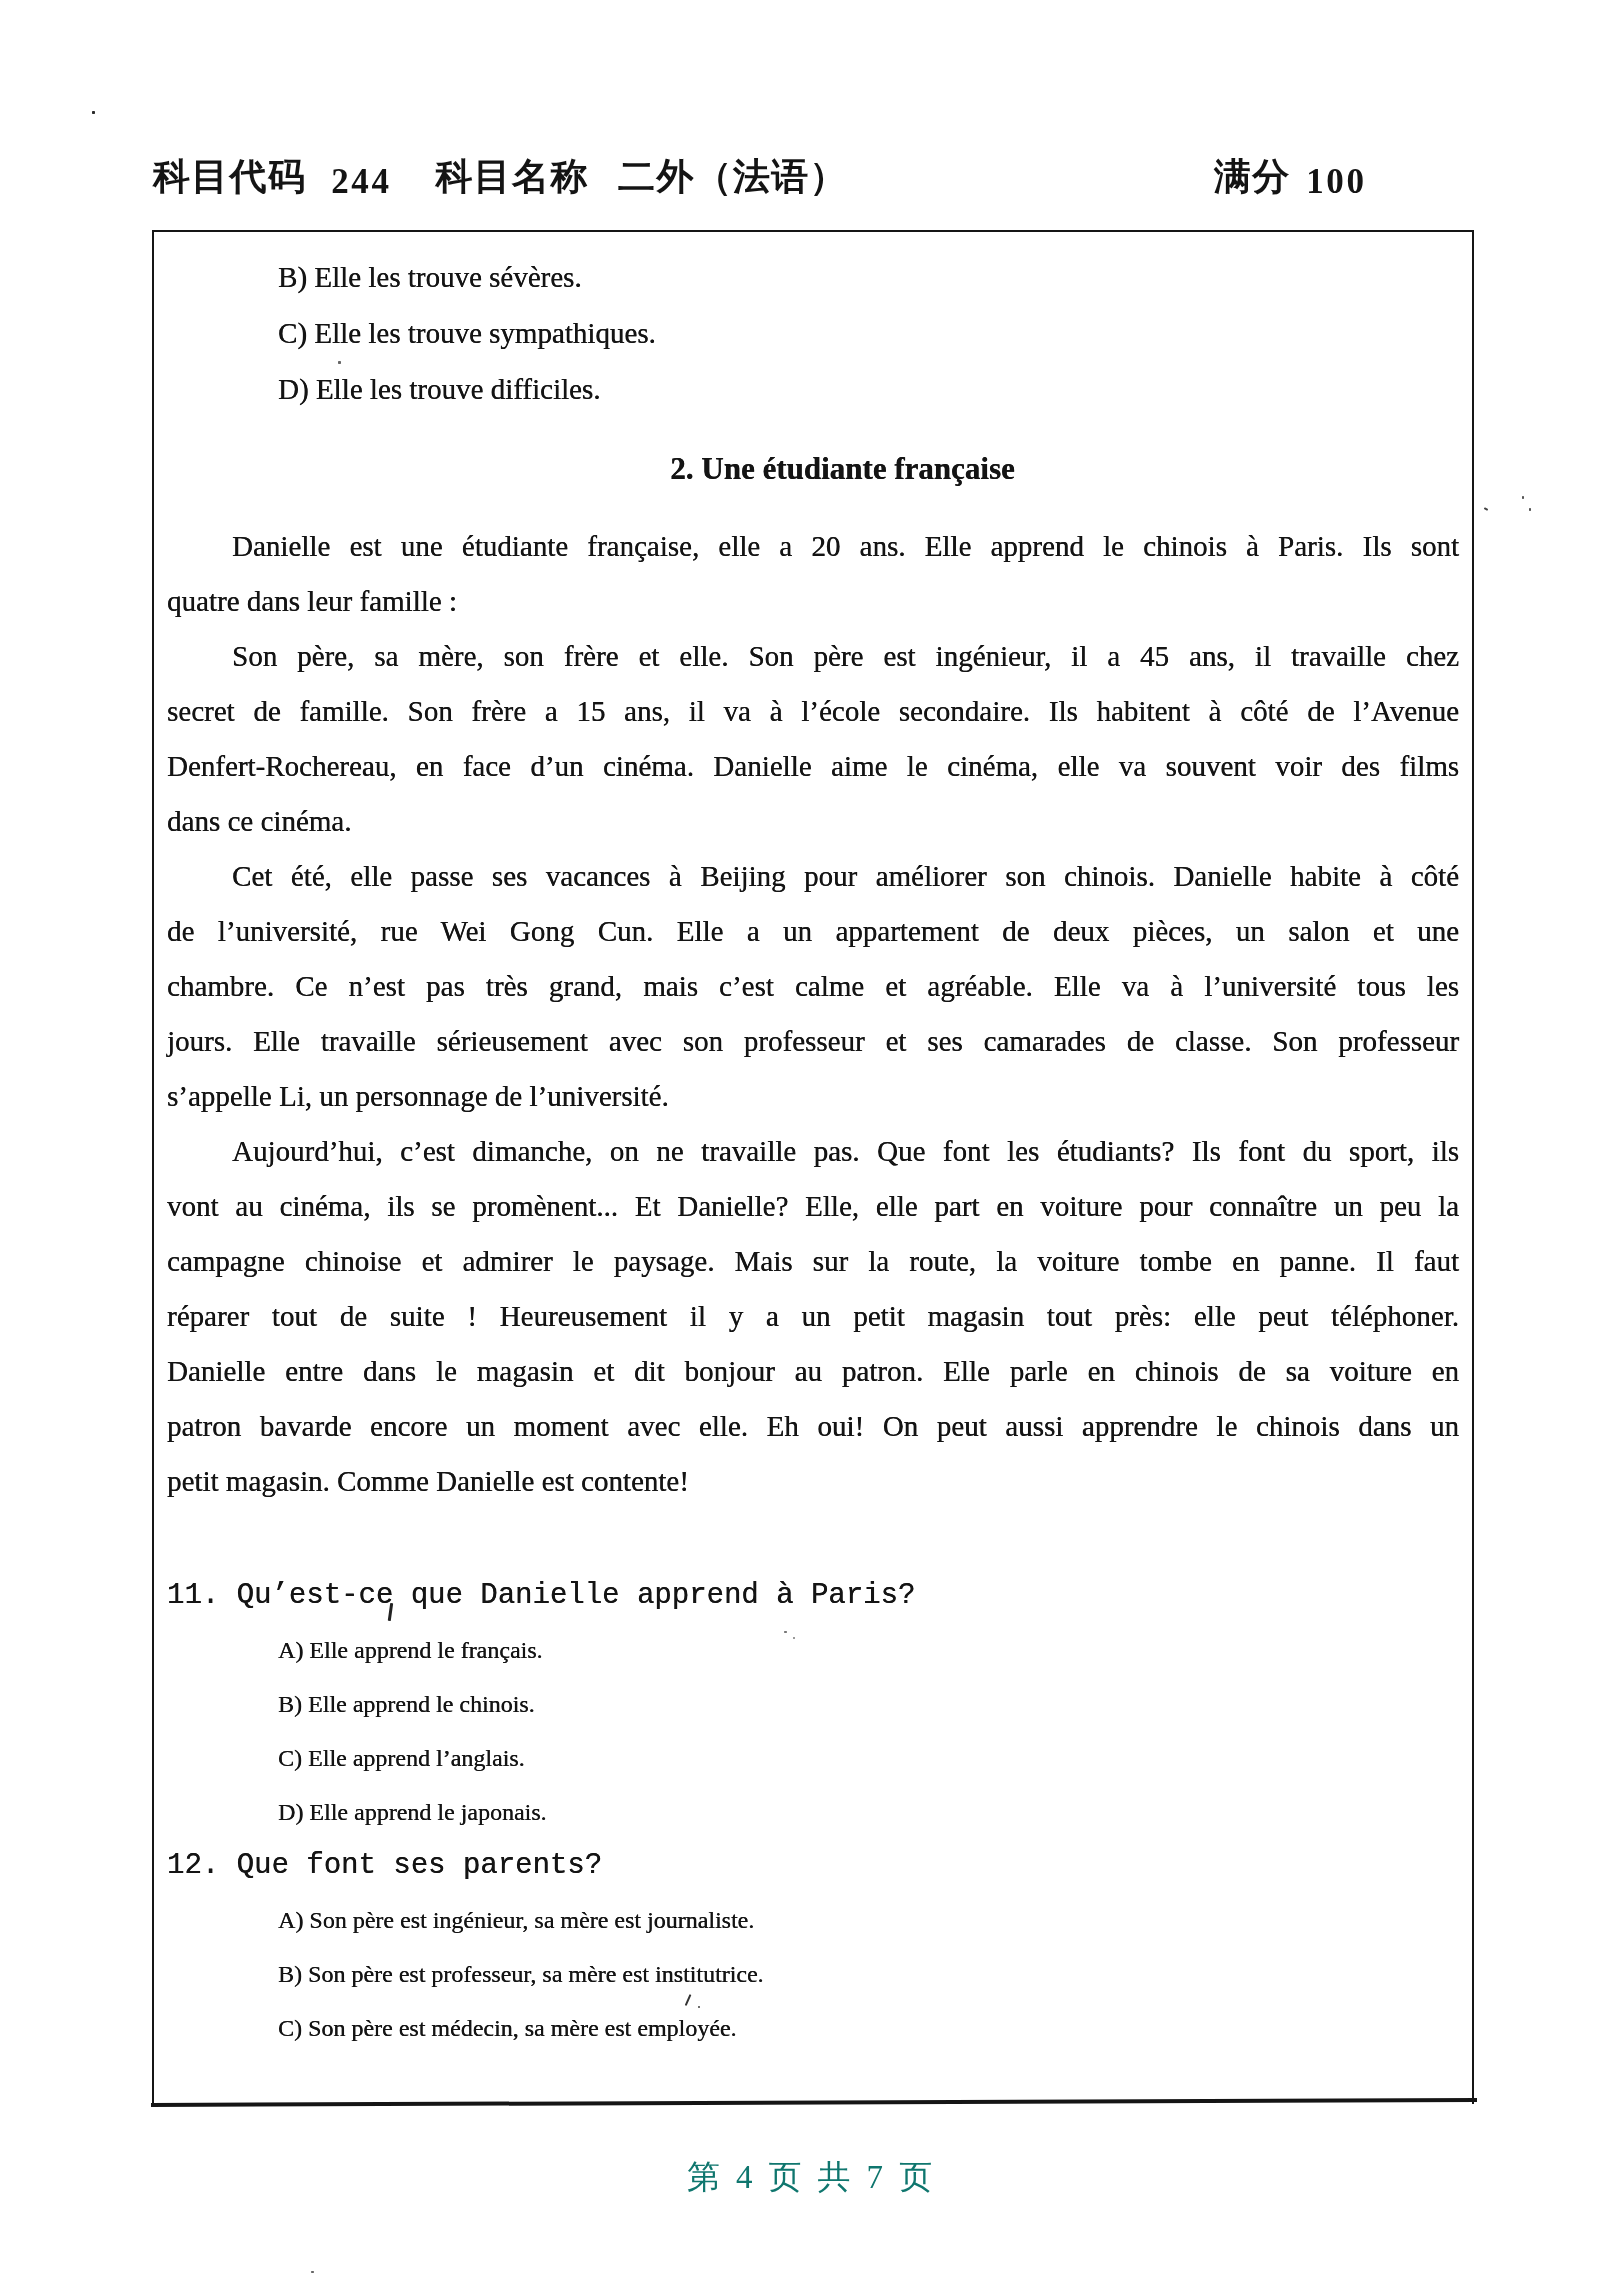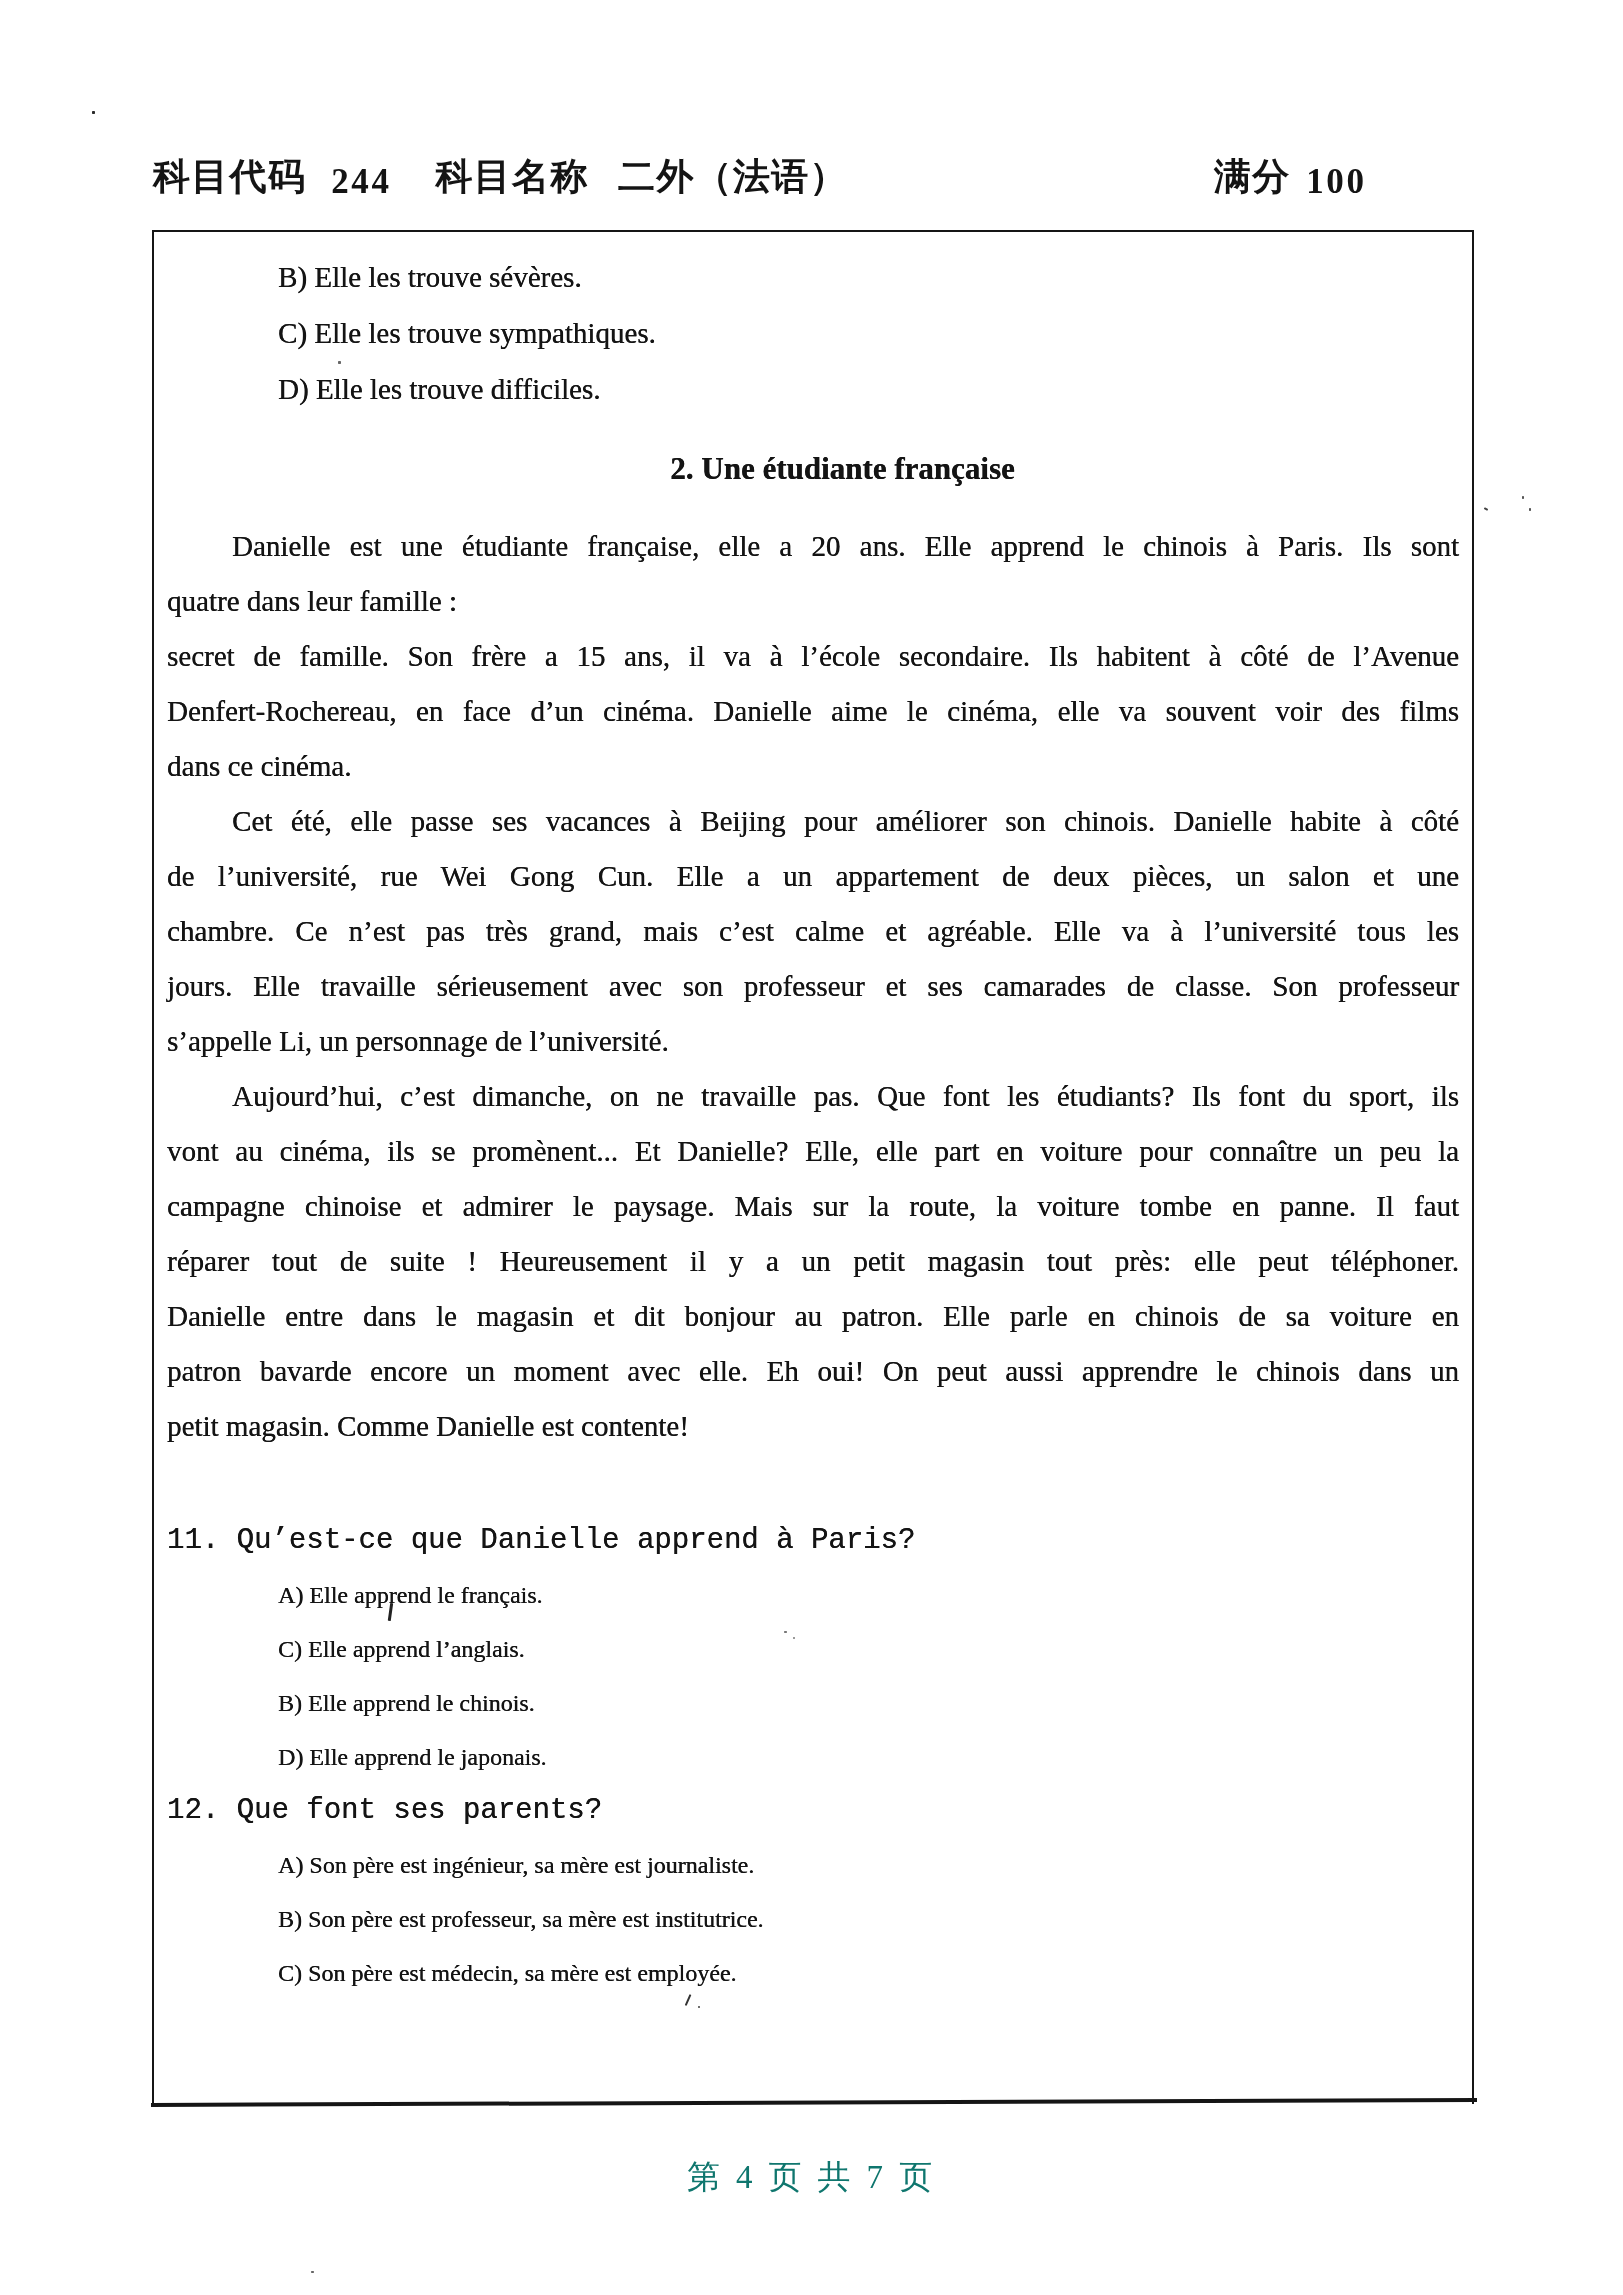--- a/index.html
+++ b/index.html
@@ -64,42 +64,43 @@
 <main class="box">
   <div>
       <div class="opt-line">B) Elle les trouve sévères.</div>
       <div class="opt-line">C) Elle les trouve sympathiques.</div>
       <div class="opt-line">D) Elle les trouve difficiles.</div>
     </div>
   <h2 class="title">2. Une étudiante française</h2>
   <div>
       <div class="p-line indent just">Danielle est une étudiante française, elle a 20 ans. Elle apprend le chinois à Paris. Ils sont</div>
       <div class="p-line">quatre dans leur famille :</div>
+      <div class="p-line indent just">Son père, sa mère, son frère et elle. Son père est ingénieur, il a 45 ans, il travaille chez</div>
       <div class="p-line just">secret de famille. Son frère a 15 ans, il va à l’école secondaire. Ils habitent à côté de l’Avenue</div>
       <div class="p-line just">Denfert-Rochereau, en face d’un cinéma. Danielle aime le cinéma, elle va souvent voir des films</div>
       <div class="p-line">dans ce cinéma.</div>
       <div class="p-line indent just">Cet été, elle passe ses vacances à Beijing pour améliorer son chinois. Danielle habite à côté</div>
       <div class="p-line just">de l’université, rue Wei Gong Cun. Elle a un appartement de deux pièces, un salon et une</div>
       <div class="p-line just">chambre. Ce n’est pas très grand, mais c’est calme et agréable. Elle va à l’université tous les</div>
       <div class="p-line just">jours. Elle travaille sérieusement avec son professeur et ses camarades de classe. Son professeur</div>
       <div class="p-line">s’appelle Li, un personnage de l’université.</div>
       <div class="p-line indent just">Aujourd’hui, c’est dimanche, on ne travaille pas. Que font les étudiants? Ils font du sport, ils</div>
       <div class="p-line just">vont au cinéma, ils se promènent... Et Danielle? Elle, elle part en voiture pour connaître un peu la</div>
       <div class="p-line just">campagne chinoise et admirer le paysage. Mais sur la route, la voiture tombe en panne. Il faut</div>
       <div class="p-line just">réparer tout de suite ! Heureusement il y a un petit magasin tout près: elle peut téléphoner.</div>
       <div class="p-line just">Danielle entre dans le magasin et dit bonjour au patron. Elle parle en chinois de sa voiture en</div>
       <div class="p-line just">patron bavarde encore un moment avec elle. Eh oui! On peut aussi apprendre le chinois dans un</div>
       <div class="p-line">petit magasin. Comme Danielle est contente!</div>
     </div>
   <div class="gap"></div>
   <div>
       <div class="q-line">11. Qu’est-ce que Danielle apprend à Paris?</div>
       <div class="q-opt">A) Elle apprend le français.</div>
+      <div class="q-opt">B) Elle apprend le chinois.</div>
       <div class="q-opt">C) Elle apprend l’anglais.</div>
-      <div class="q-opt">B) Elle apprend le chinois.</div>
       <div class="q-opt">D) Elle apprend le japonais.</div>
       <div class="q-line">12. Que font ses parents?</div>
       <div class="q-opt">A) Son père est ingénieur, sa mère est journaliste.</div>
       <div class="q-opt">B) Son père est professeur, sa mère est institutrice.</div>
       <div class="q-opt">C) Son père est médecin, sa mère est employée.</div>
     </div>
 </main>
 <div class="box-bottom"></div>
 
 <footer class="footer">

